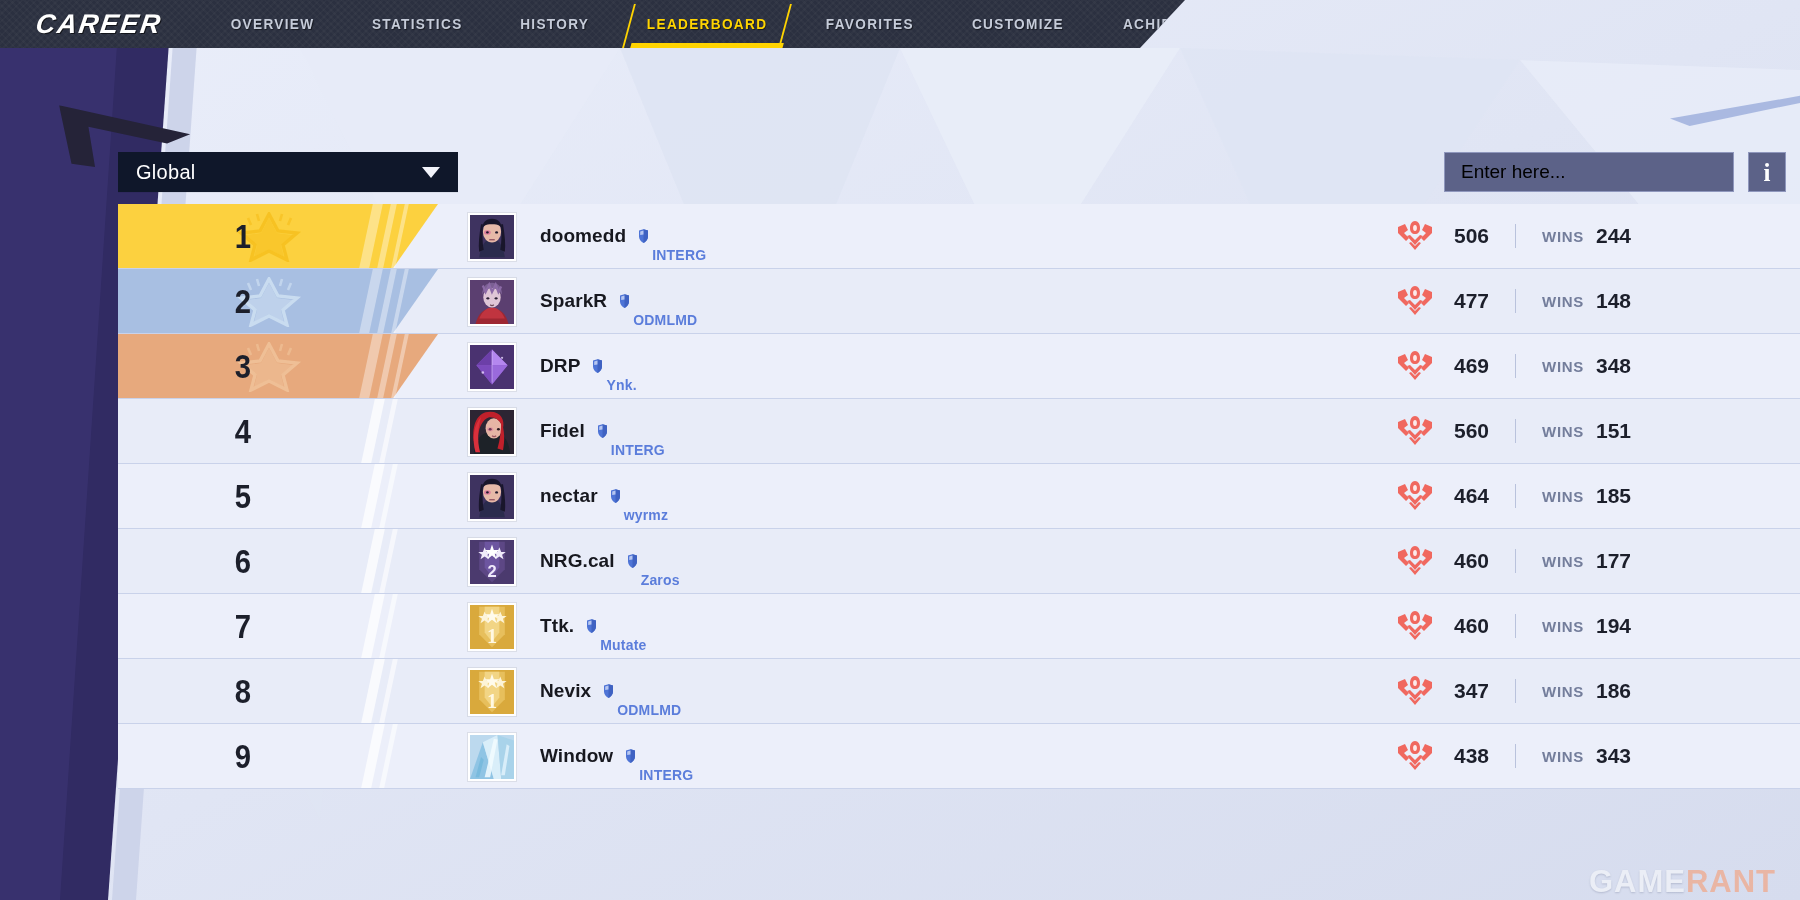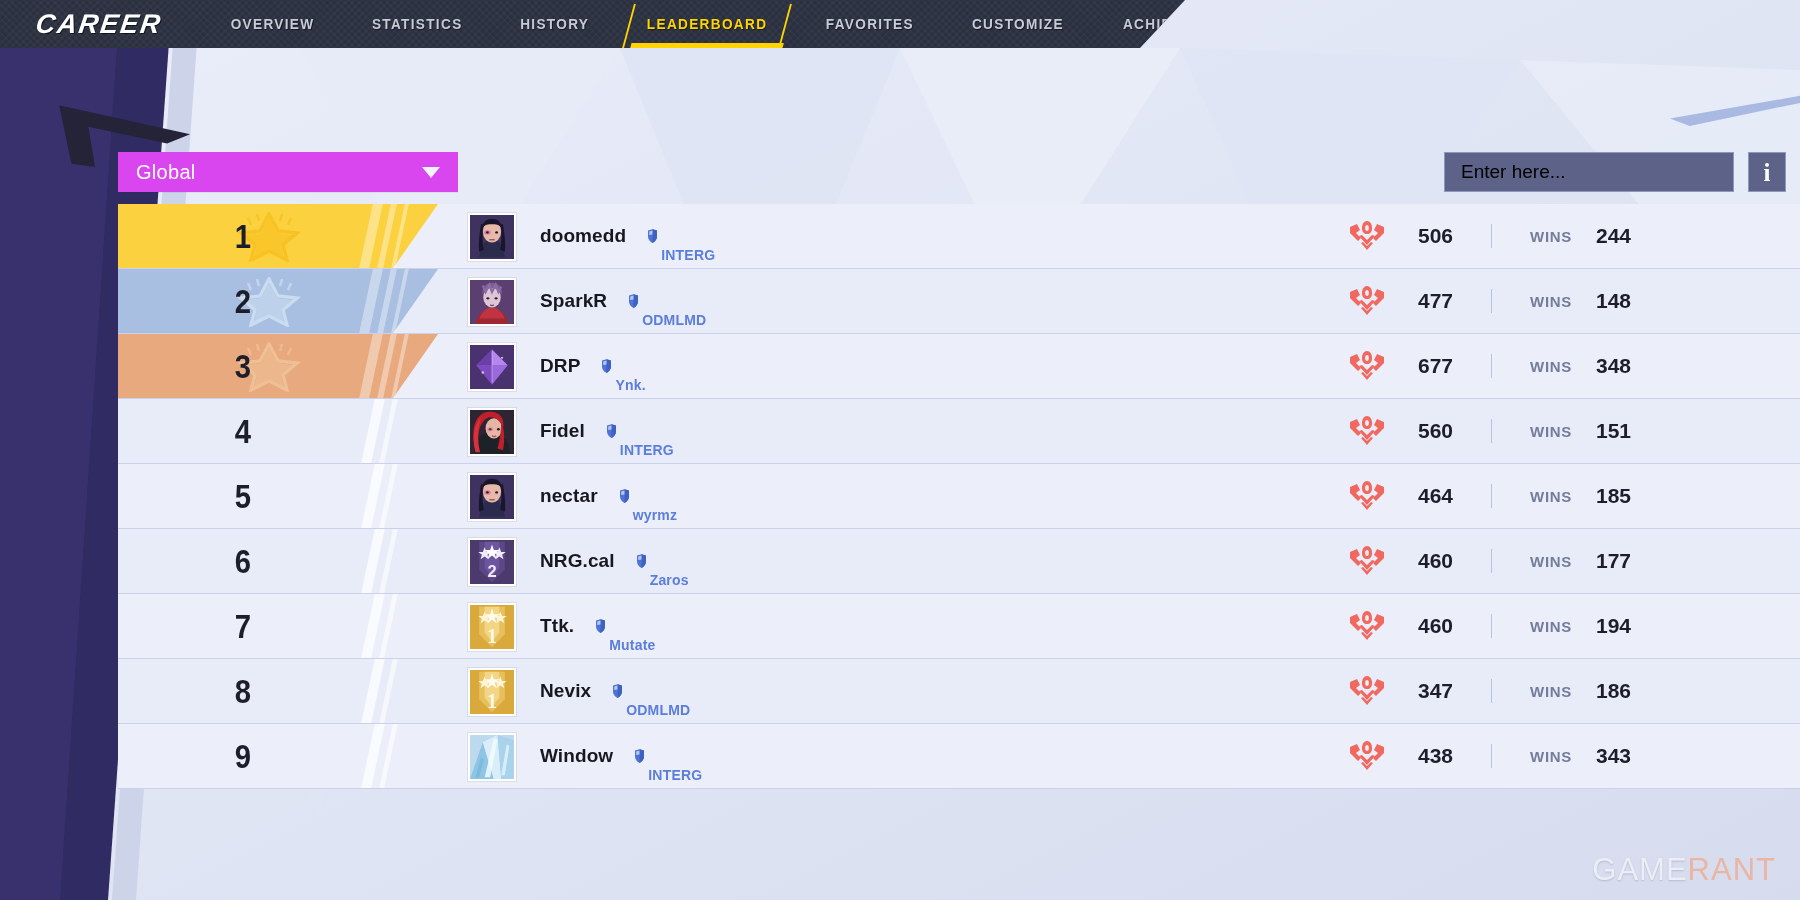--- a/index.html
+++ b/index.html
@@ -78,21 +78,21 @@
   .nav-item.active .slash-r{ right:6px; transform:skewX(-16deg); }
   .nav-item.active .underline{
     position:absolute; bottom:0px; left:9px; right:9px; height:5px;
     background:#ffd400; transform:skewX(-16deg);
   }
 
   
   .controls{ position:absolute; left:0; top:0; width:1800px; height:900px; z-index:6; pointer-events:none;}
   .dropdown{
     position:absolute; left:118px; top:152px; width:340px; height:40px;
-    background:#d946ef; display:flex; align-items:center;
+    background:#0f172a; display:flex; align-items:center;
     pointer-events:auto;
     box-shadow:0 1px 0 rgba(0,0,0,.06);
   }
   .dropdown .dd-label{ color:#fff; font-size:20px; margin-left:18px; letter-spacing:.3px; }
   .dropdown .dd-arrow{
     position:absolute; right:18px; top:15px;
     width:0;height:0;border-left:9px solid transparent;border-right:9px solid transparent;
     border-top:11px solid #f2f4fb;
   }
   .searchbox{
@@ -144,40 +144,40 @@
     position:absolute; left:118px; top:8px; width:66px; height:50px; z-index:2;
   }
   .avatar{
     position:absolute; left:350px; top:9px; width:48px; height:48px;
     border:2px solid #fff; box-shadow:0 0 0 1px rgba(0,0,0,.07);
     background:#4a3d6b; overflow:hidden;
   }
   .avatar .av-inner{ position:absolute; inset:0; }
   .player{
     position:absolute; left:422px; top:0; height:100%;
-    display:flex; align-items:center; gap:21px;
+    display:flex; align-items:center; gap:12px;
   }
   .pname{ font-size:19px; font-weight:bold; color:#17181f; letter-spacing:.1px; }
   .tag-wrap{ display:flex; align-items:center; gap:3px; }
   .tag-icon{ width:11px; height:14px; }
   .ptag{ font-size:14px; font-weight:bold; color:#5b7ddb; letter-spacing:.2px;margin-top:37px; }
   .scores{
     position:absolute; right:160px; top:0; height:100%;
-    display:flex; align-items:center; gap:12px;
+    display:flex; align-items:center; gap:0;
   }
   .rank-emblem{ width:36px; height:32px; margin-right:12px; }
   .score-val{ font-size:21px; font-weight:bold; color:#1c1f2b; min-width:44px; text-align:right; }
   .divider{ width:1px; height:24px; background:#b9c2dc; margin:0 26px; }
   .wins-label{ font-size:15px; font-weight:bold; color:#737d9b; letter-spacing:.7px; margin-right:12px; }
   .wins-val{ font-size:21px; font-weight:bold; color:#1c1f2b; min-width:44px; }
 
   
   .watermark{
-    position:absolute; right:24px; bottom:12px; z-index:9;
-    font-size:31px; font-weight:normal; letter-spacing:1px;
+    position:absolute; right:24px; bottom:0; z-index:9;
+    font-size:31px; font-weight:bold; letter-spacing:1px;
     opacity:.75;
   }
   .wm-a{ color:#f2f4f9; text-shadow:0 1px 2px rgba(80,90,120,.35);}
   .wm-b{ color:#f0a98c; }
 </style>
 </head>
 <body>
 
 <div class="bg-root">
   <svg width="1800" height="900" style="position:absolute;inset:0">
@@ -400,21 +400,21 @@
       <span class="rank-emblem"><svg viewBox="0 0 36 32" width="36" height="32">
     <g fill="#f0685f">
       <path d="M1 7l7-3 3 6-4 3 5 5-3 3-8-8z"></path>
       <path d="M35 7l-7-3-3 6 4 3-5 5 3 3 8-8z"></path>
       <path d="M18 1c3 0 5 3 5 7s-2 6-5 6-5-2-5-6 2-7 5-7z"></path>
       <path d="M10 16l8 9 8-9-3-1-5 5-5-5z"></path>
       <path d="M12 23l6 7 6-7-2-1-4 4-4-4z"></path>
     </g>
     <ellipse cx="18" cy="8" rx="1.9" ry="3" fill="#fdeaea"></ellipse>
   </svg></span>
-      <span class="score-val">677</span>
+      <span class="score-val">469</span>
       <span class="divider"></span>
       <span class="wins-label">WINS</span>
       <span class="wins-val">348</span>
     </div>
   </div>
     <div class="row alt">
     <div class="rank-plate">
          <div class="streak" style="left:250px;background:rgba(255,255,255,.75)"></div>
          <div class="streak" style="left:268px;width:5px;background:rgba(255,255,255,.6)"></div>
        </div>

